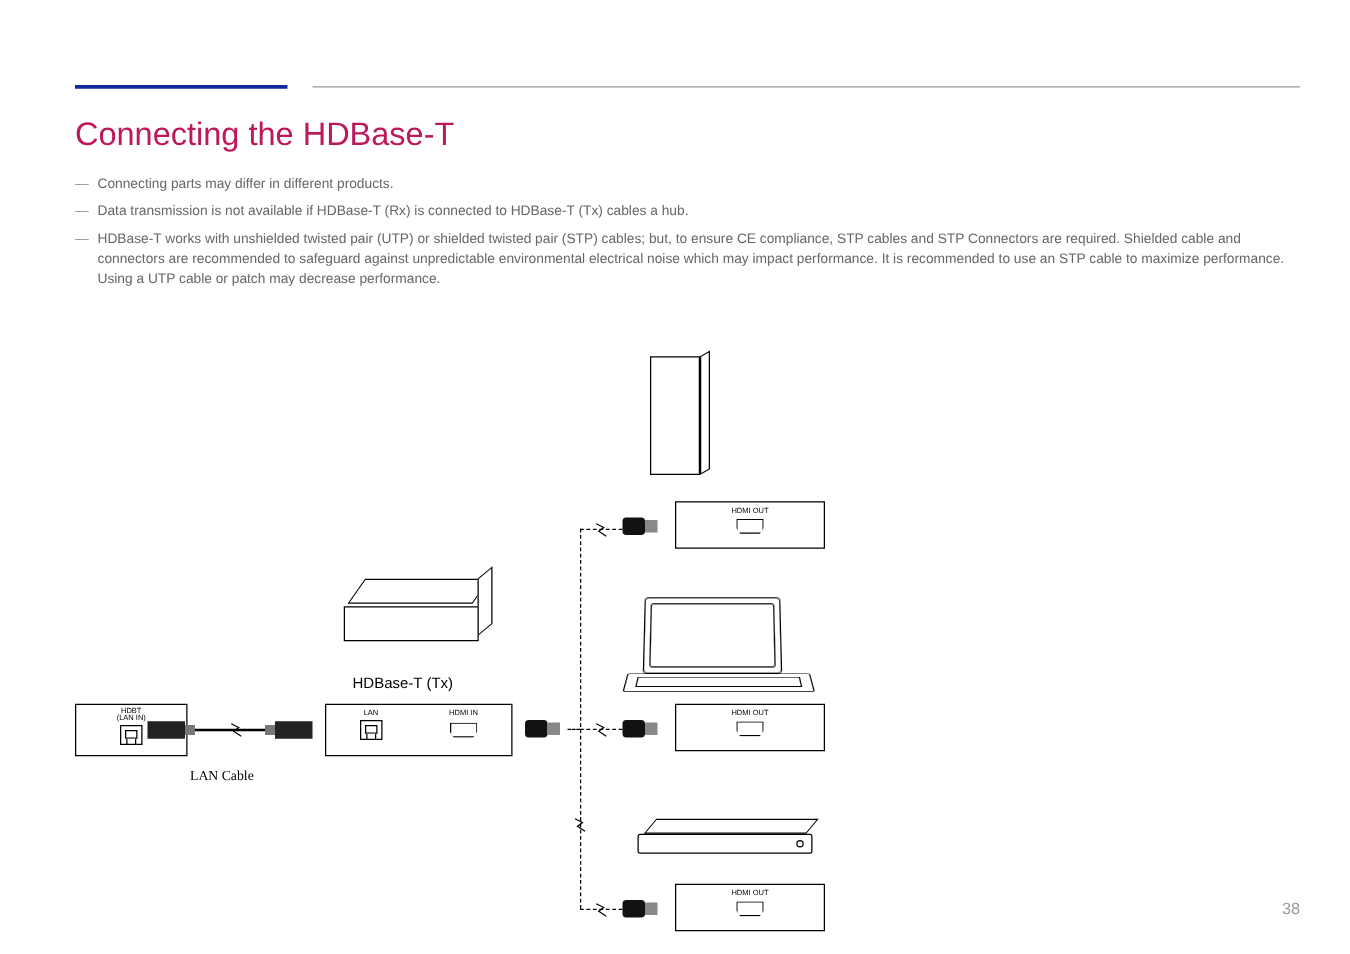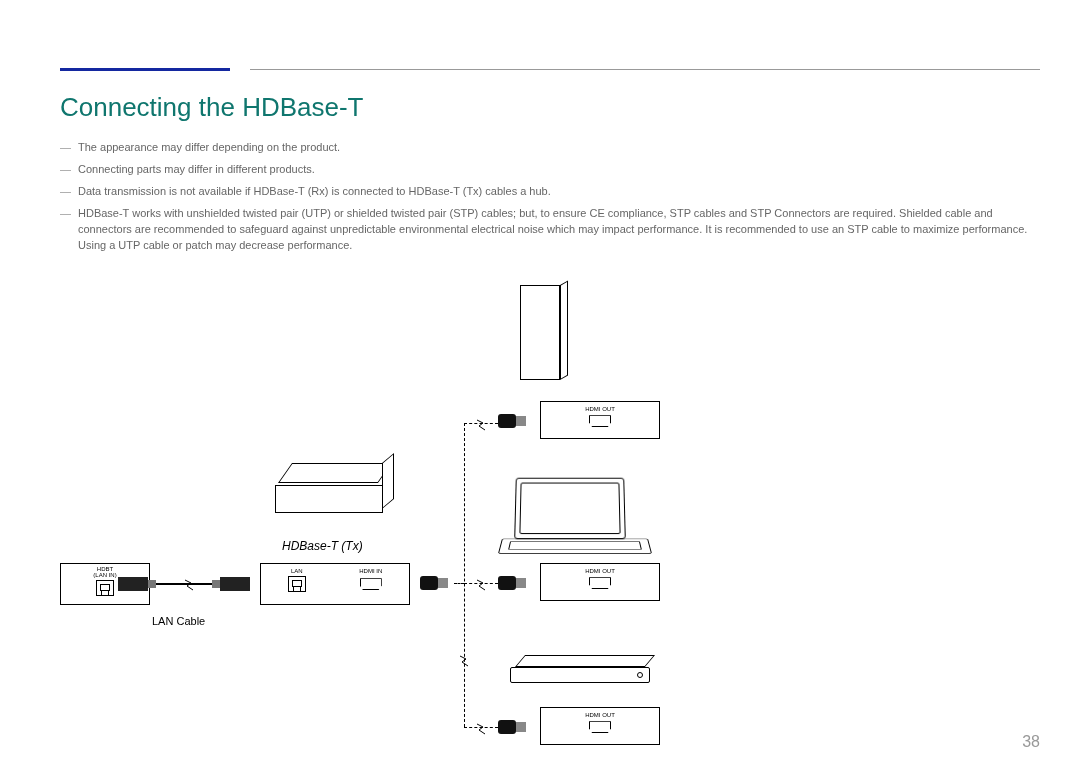--- a/index.html
+++ b/index.html
@@ -32,21 +32,21 @@
       right: 0;
       height: 1px;
       background: #999;
     }
     .title {
       position: absolute;
       top: 92px;
       left: 60px;
       font-size: 26px;
       font-weight: 400;
-      color: #0f766e;
+      color: #be185d;
     }
     .notes {
       position: absolute;
       top: 140px;
       left: 60px;
       right: 40px;
       list-style: none;
       font-size: 11px;
       color: #666;
     }
@@ -58,23 +58,23 @@
     }
     .notes li::before {
       content: "―";
       position: absolute;
       left: 0;
       top: 0;
       color: #999;
     }
     .page-num {
       position: absolute;
-      bottom: 12px;
+      bottom: 29px;
       right: 40px;
-      font-size: 16px;
+      font-size: 13px;
       color: #999;
     }
 
     
     .diagram {
       position: absolute;
       top: 285px;
       left: 60px;
       width: 620px;
       height: 460px;
@@ -110,38 +110,38 @@
       border:1px solid #000; transform: skewX(-35deg);
     }
     .tx-3d-front {
       position:absolute; bottom:0; left:0; width:108px; height:28px;
       border:1px solid #000; background:#fff;
     }
     .tx-3d-side {
       position:absolute; top:0; right:-1px; width:12px; height:46px;
       border:1px solid #000; transform:skewY(-40deg); transform-origin:top left; background:#fff;
     }
-    .tx-label { top: 254px; left: 222px; font-size: 12px; color:#000; font-weight:500;font-style:italic;}
+    .tx-label { top: 254px; left: 222px; font-size: 12px; color:#000; font-weight:500;}
 
     
     .tx-ports {
       top: 278px; left: 200px;
       width: 150px; height: 42px;
       border:1px solid #000;
       display:flex; justify-content:space-around; align-items:flex-start; padding-top:2px;
     }
     .port-col { display:flex; flex-direction:column; align-items:center; gap:1px;}
     .hdmi-port {
       width: 22px; height: 12px; border:1px solid #000; margin-top:3px;
       clip-path: polygon(0 0,100% 0,100% 60%,85% 100%,15% 100%,0 60%);
       background:#fff;
     }
 
     
-    .lan-cable-label { top: 330px; left: 92px; font-size: 11px; color:#000;}
+    .lan-cable-label { top: 330px; left: 92px; font-size: 11px; color:#000;font-family:Liberation Serif, serif;}
 
     
     .lan-plug {
       width: 30px; height: 14px; background: #222; position:absolute;
     }
     .lan-plug::after{
       content:""; position:absolute; top:3px; width:8px; height:8px; background:#777;
     }
     .lan-plug.lp-l { top: 292px; left: 58px;}
     .lan-plug.lp-l::after{ right:-8px;}
@@ -223,21 +223,20 @@
 <body>
 
 <div class="top-rule-wrap">
   <div class="top-rule-accent"></div>
   <div class="top-rule-line"></div>
 </div>
 
 <h1 class="title">Connecting the HDBase-T</h1>
 
 <ul class="notes">
-  <li>The appearance may differ depending on the product.</li>
   <li>Connecting parts may differ in different products.</li>
   <li>Data transmission is not available if HDBase-T (Rx) is connected to HDBase-T (Tx) cables a hub.</li>
   <li>HDBase-T works with unshielded twisted pair (UTP) or shielded twisted pair (STP) cables; but, to ensure CE compliance, STP cables and STP Connectors are required. Shielded cable and connectors are recommended to safeguard against unpredictable environmental electrical noise which may impact performance. It is recommended to use an STP cable to maximize performance. Using a UTP cable or patch may decrease performance.</li>
 </ul>
 
 <div class="diagram">
 
   <div class="box hdbt-in">
     <div class="port-label-sm" style="white-space:pre;">HDBT
 (LAN IN)</div>

